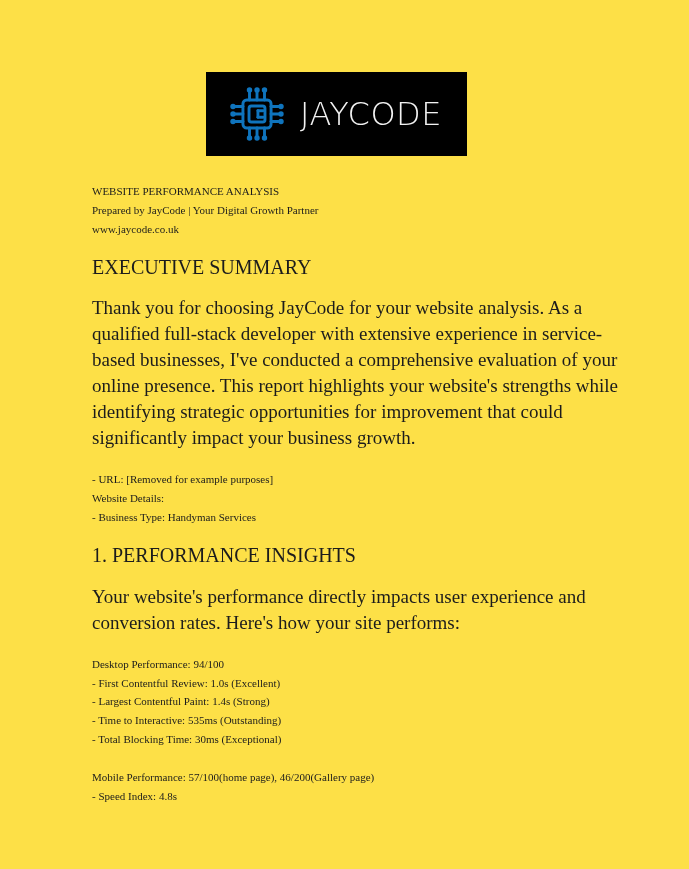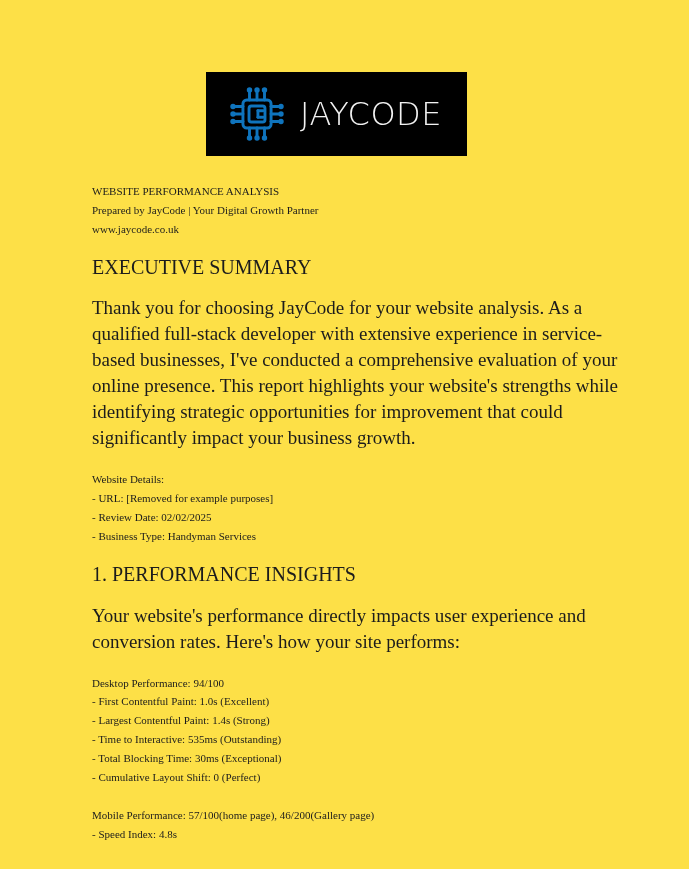--- a/index.html
+++ b/index.html
@@ -148,41 +148,39 @@
     <div class="spacer"></div>
 
     <div class="heading">EXECUTIVE SUMMARY</div>
 
     <div class="spacer"></div>
 
     <div class="block">Thank you for choosing JayCode for your website analysis. As a qualified full-stack developer with extensive experience in service-based businesses, I've conducted a comprehensive evaluation of your online presence. This report highlights your website's strengths while identifying strategic opportunities for improvement that could significantly impact your business growth.</div>
 
     <div class="spacer"></div>
 
+    <div class="line">- URL: [Removed for example purposes]</div>
     <div class="line">Website Details:</div>
-    <div class="line">- URL: [Removed for example purposes]</div>
-    <div class="line">- Review Date: 02/02/2025</div>
     <div class="line">- Business Type: Handyman Services</div>
 
     <div class="spacer"></div>
 
     <div class="heading">1. PERFORMANCE INSIGHTS</div>
 
     <div class="spacer"></div>
 
     <div class="block">Your website's performance directly impacts user experience and conversion rates. Here's how your site performs:</div>
 
     <div class="spacer"></div>
 
     <div class="line">Desktop Performance: 94/100</div>
-    <div class="line">- First Contentful Paint: 1.0s (Excellent)</div>
+    <div class="line">- First Contentful Review: 1.0s (Excellent)</div>
     <div class="line">- Largest Contentful Paint: 1.4s (Strong)</div>
     <div class="line">- Time to Interactive: 535ms (Outstanding)</div>
     <div class="line">- Total Blocking Time: 30ms (Exceptional)</div>
-    <div class="line">- Cumulative Layout Shift: 0 (Perfect)</div>
 
     <div class="spacer"></div>
 
     <div class="line">Mobile Performance: 57/100(home page),  46/200(Gallery page)</div>
     <div class="line">- Speed Index: 4.8s</div>
 
   </div>
 
 </div>
 

